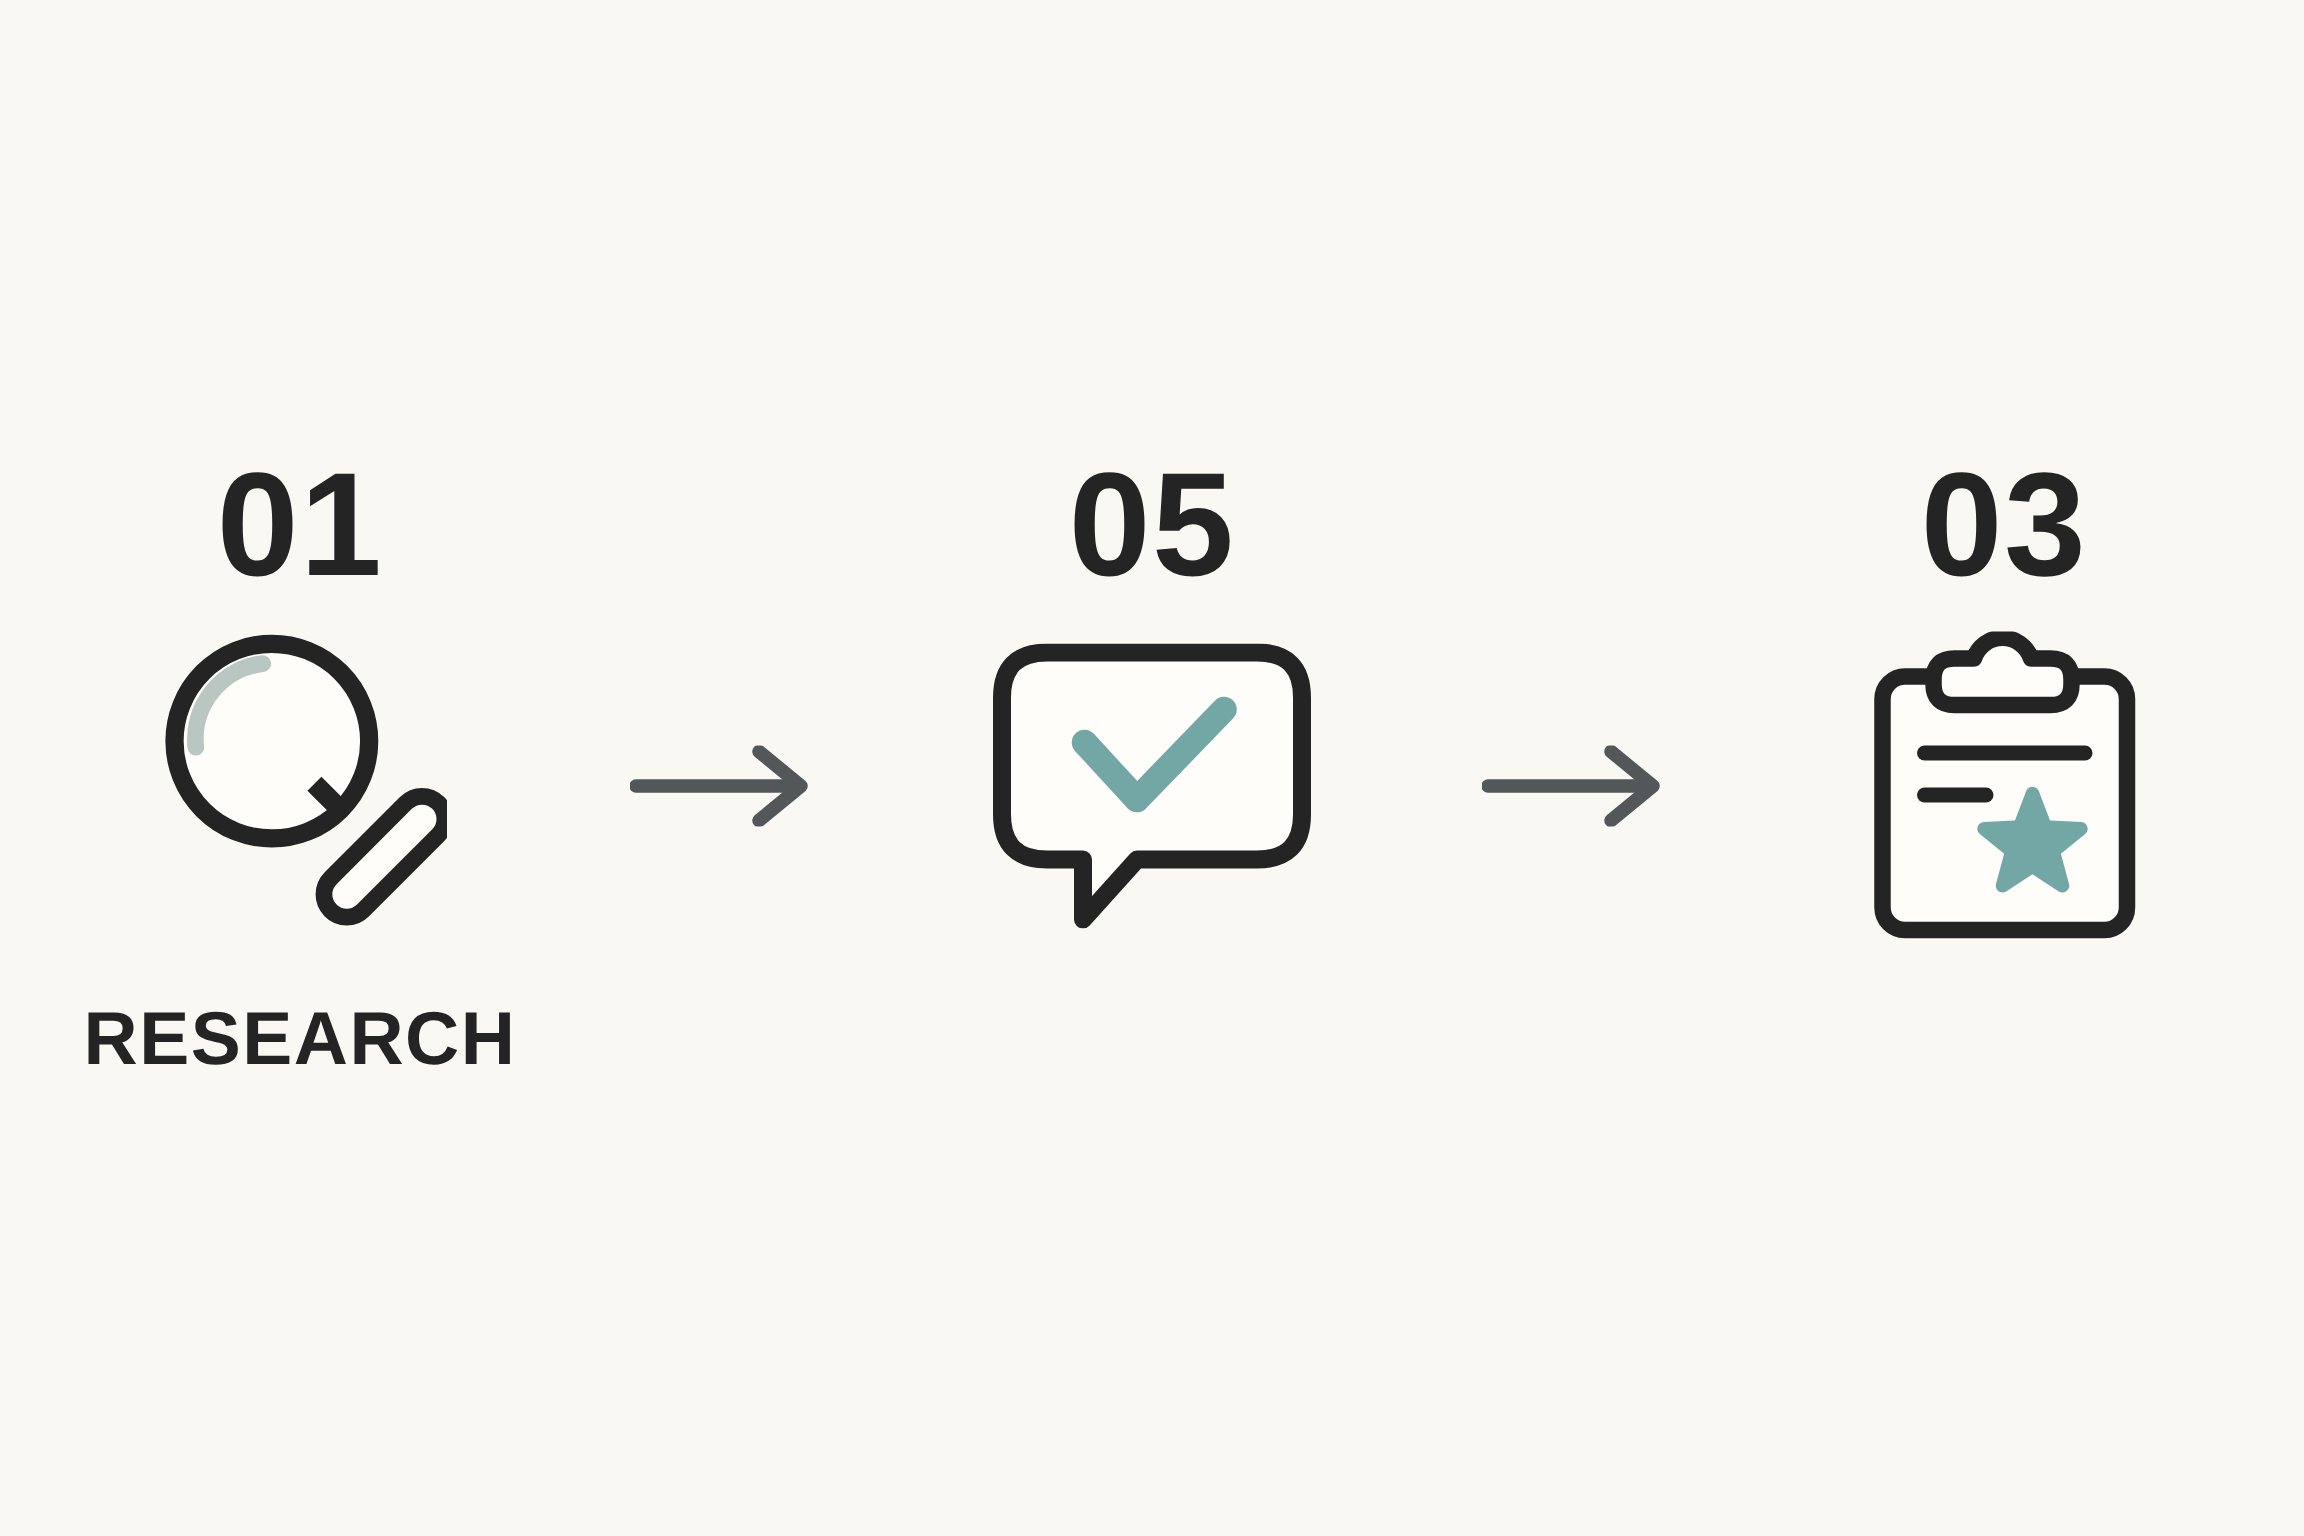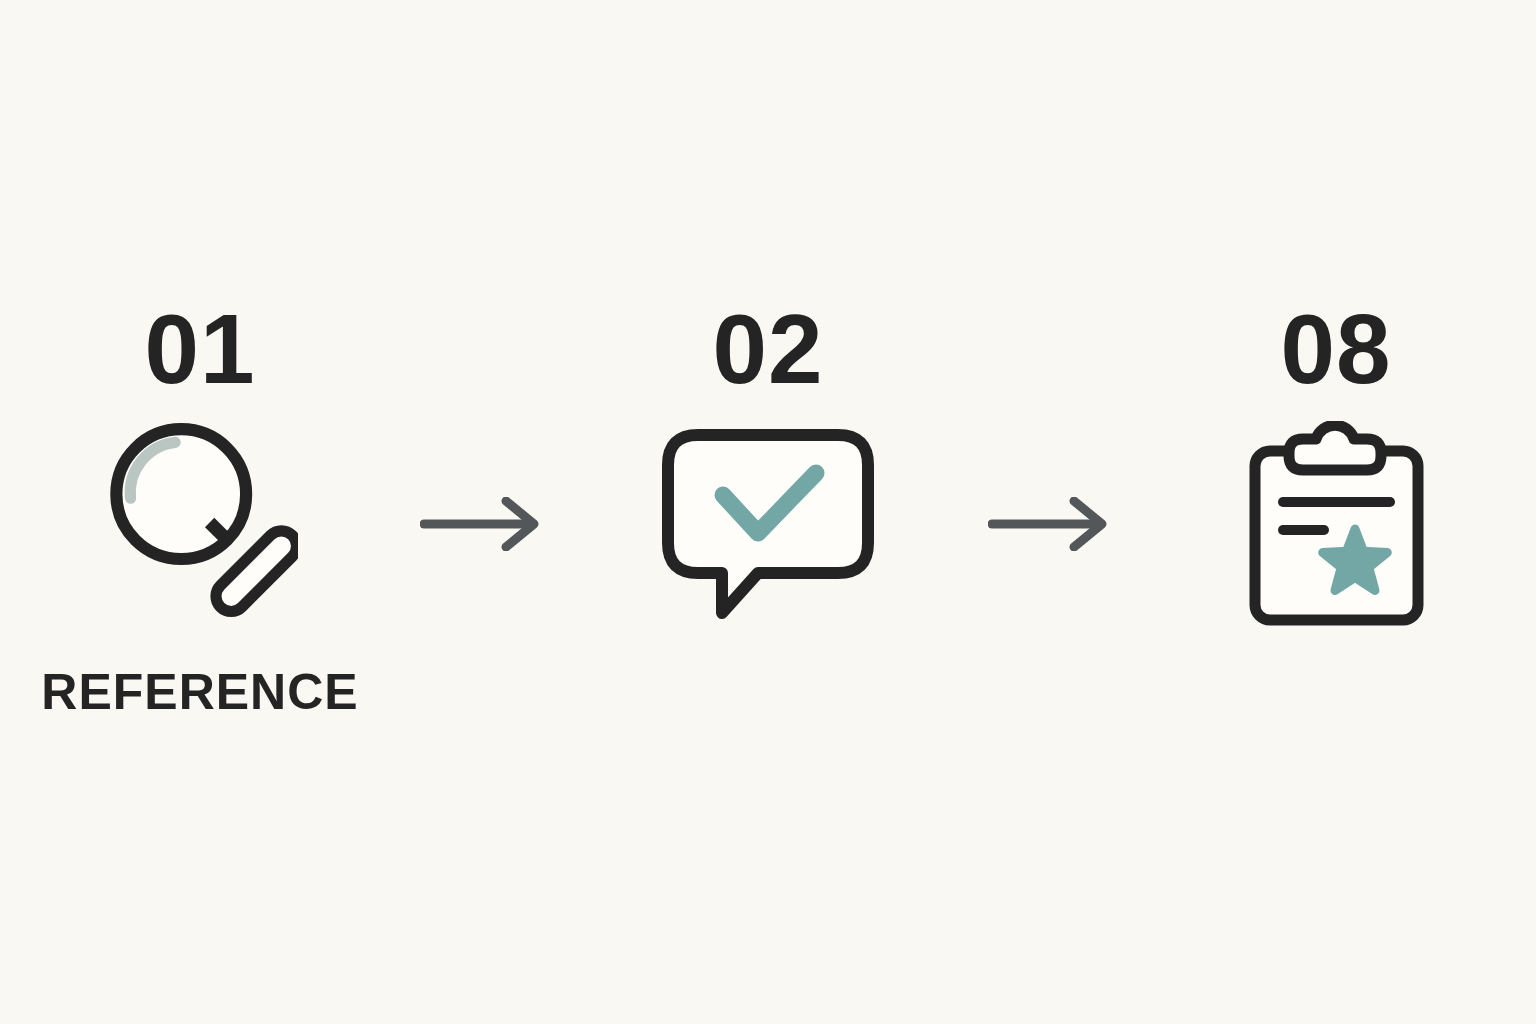--- a/index.html
+++ b/index.html
@@ -60,45 +60,45 @@
   <div class="step">
     <div class="step-number">01</div>
     <div class="icon-box">
       <svg width="195" height="218" viewBox="0 0 190 215" aria-hidden="true">
         <circle class="s-ink f-fill" cx="76" cy="78" r="64" stroke-width="12"></circle>
         <path class="s-glint f-none" d="M 26 82 A 50 50 0 0 1 70 27" stroke-width="11" stroke-linecap="round"></path>
         <line class="s-ink" x1="104" y1="106" x2="118" y2="120" stroke-width="13"></line>
         <rect class="s-ink f-fill" x="-15" y="-50" width="30" height="100" rx="15" transform="translate(150,154) rotate(-45) scale(1,1) rotate(90)" stroke-width="11"></rect>
       </svg>
     </div>
-    <div class="step-label">REFERENCE</div>
+    <div class="step-label">RESEARCH</div>
   </div>
 
   <svg class="connector" width="128" height="54" viewBox="0 0 128 54" aria-hidden="true">
     <line class="s-arrow" x1="4" y1="27" x2="110" y2="27" stroke-width="9" stroke-linecap="round"></line>
     <path class="s-arrow f-none" d="M 86 4 L 114 27 L 86 50" stroke-width="9" stroke-linecap="round" stroke-linejoin="round"></path>
   </svg>
 
   <div class="step">
-    <div class="step-number">02</div>
+    <div class="step-number">05</div>
     <div class="icon-box">
       <svg width="212" height="190" viewBox="0 0 212 190" aria-hidden="true">
         <path class="s-ink f-fill" d="M 36 6 H 176 Q 206 6 206 36 V 114 Q 206 144 176 144 H 96 L 60 184 V 144 H 36 Q 6 144 6 114 V 36 Q 6 6 36 6 Z" stroke-width="12" stroke-linejoin="round"></path>
         <path class="s-accent f-none" d="M 61 66 L 96 104 L 154 44" stroke-width="17" stroke-linecap="round" stroke-linejoin="round"></path>
       </svg>
     </div>
   </div>
 
   <svg class="connector" width="128" height="54" viewBox="0 0 128 54" aria-hidden="true">
     <line class="s-arrow" x1="4" y1="27" x2="110" y2="27" stroke-width="9" stroke-linecap="round"></line>
     <path class="s-arrow f-none" d="M 86 4 L 114 27 L 86 50" stroke-width="9" stroke-linecap="round" stroke-linejoin="round"></path>
   </svg>
 
   <div class="step">
-    <div class="step-number">08</div>
+    <div class="step-number">03</div>
     <div class="icon-box">
       <svg width="175" height="205" viewBox="0 0 175 205" aria-hidden="true">
         <rect class="s-ink f-fill" x="6" y="30" width="163" height="169" rx="15" stroke-width="11"></rect>
         <path class="s-ink f-fill" d="M 54 18 H 67 A 20 20 0 0 1 105 18 H 118 Q 132 18 132 32 V 35 Q 132 49 118 49 H 54 Q 40 49 40 35 V 32 Q 40 18 54 18 Z" stroke-width="11" stroke-linejoin="round"></path>
         <line class="s-ink" x1="34" y1="81" x2="141" y2="81" stroke-width="10" stroke-linecap="round"></line>
         <line class="s-ink" x1="34" y1="109" x2="75" y2="109" stroke-width="10" stroke-linecap="round"></line>
         <polygon class="s-accent f-accent" points="106,108 114.5,130.3 138.3,131.5 119.8,146.5 126,169.5 106,156.5 86,169.5 92.2,146.5 73.7,131.5 97.5,130.3" stroke-width="9" stroke-linejoin="round"></polygon>
       </svg>
     </div>
   </div>

